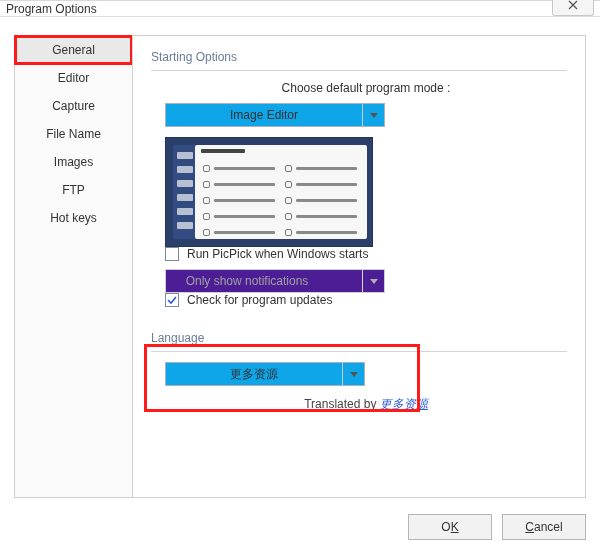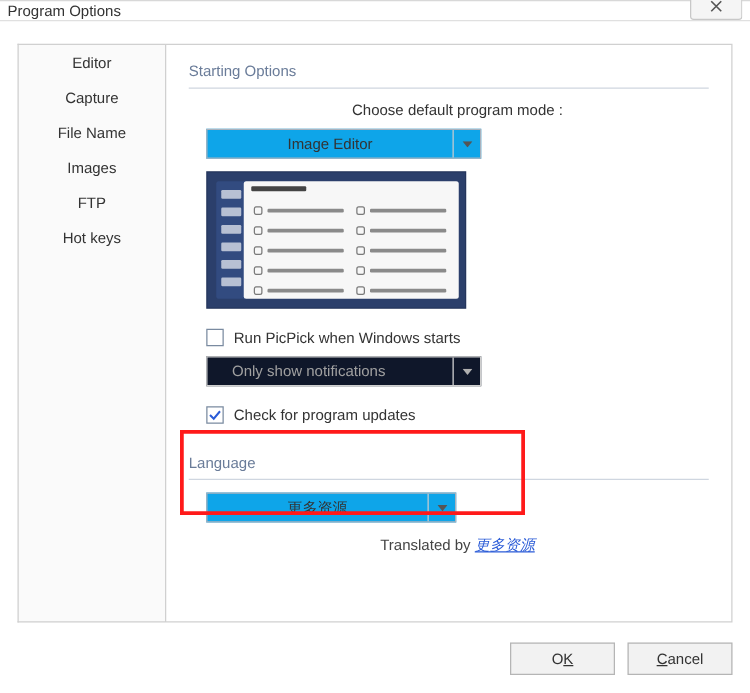--- a/index.html
+++ b/index.html
@@ -54,21 +54,21 @@
     border-bottom: 1px solid #cfd6e0; padding-bottom: 6px; margin-bottom: 10px;
   }
   .indent { padding-left: 14px; text-align: center; }
 
   .field-label { margin: 6px 0 8px 0; color: #333; }
 
   .combo {
     display: flex; align-items: center; height: 24px; width: 220px;
     border: 1px solid #aab2bd; background: #0ea5e9;
   }
-  .combo.disabled { color: #a0a0a0; background: #0f172a; border-color: #cfcfcf; gap: 34px; }
+  .combo.disabled { color: #a0a0a0; background: #4c1d95; border-color: #cfcfcf; gap: 34px; }
   .combo .value { flex: 1; padding: 0 8px; white-space: nowrap; overflow: hidden; }
   .combo .caret {
     width: 22px; height: 100%; display: flex; align-items: center; justify-content: center;
     border-left: 1px solid #c8ccd0;
   }
   .combo.disabled .caret { border-left-color: #d8d8d8; }
   .caret svg { width: 8px; height: 5px; }
 
   .preview {
     width: 208px; height: 110px; margin-top: 10px;
@@ -81,21 +81,21 @@
   .preview .col-l, .preview .col-r {
     position: absolute; top: 26px; bottom: 12px; width: 72px;
   }
   .preview .col-l { left: 38px; }
   .preview .col-r { left: 120px; }
   .preview .row { height: 10px; margin-bottom: 6px; display: flex; align-items: center; }
   .preview .row .dot { width: 7px; height: 7px; border: 1px solid #7a7a7a; border-radius: 2px; margin-right: 4px; }
   .preview .row .bar { flex: 1; height: 3px; background: #8a8a8a; border-radius: 1px; }
   .preview .sidebar-mock .srow { height: 7px; margin: 7px 4px; background: rgba(255,255,255,0.65); border-radius:1px; }
 
-  .check-row { display: flex; align-items: center; margin-top: 16px; gap: 8px; }
+  .check-row { display: flex; align-items: center; gap: 8px; }
   .chk {
     width: 14px; height: 14px; border: 1px solid #7a8aa0; display: inline-flex;
     align-items: center; justify-content: center; background: #fff;
   }
   .chk.checked svg { width: 10px; height: 10px; display:block; }
   .chk:not(.checked) svg { display: none; }
 
   .lang-box {
     position: absolute; border: 3px solid #ff1a1a;
     left: 144px; width: 276px; top: 343px; height: 68px;
@@ -130,20 +130,23 @@
         <svg viewBox="0 0 10 10">
             <path d="M1 1 L9 9 M9 1 L1 9" stroke="#555" stroke-width="1.3" fill="none"></path>
           </svg>
       </span>
     </div>
   </div>
 
   <div class="body-area">
 
     <div class="sidebar">
+      <div class="item active highlight-red">
+        <span>General</span>
+      </div>
       <div class="item">
         <span>Editor</span>
       </div>
       <div class="item">
         <span>Capture</span>
       </div>
       <div class="item">
         <span>File Name</span>
       </div>
       <div class="item">

